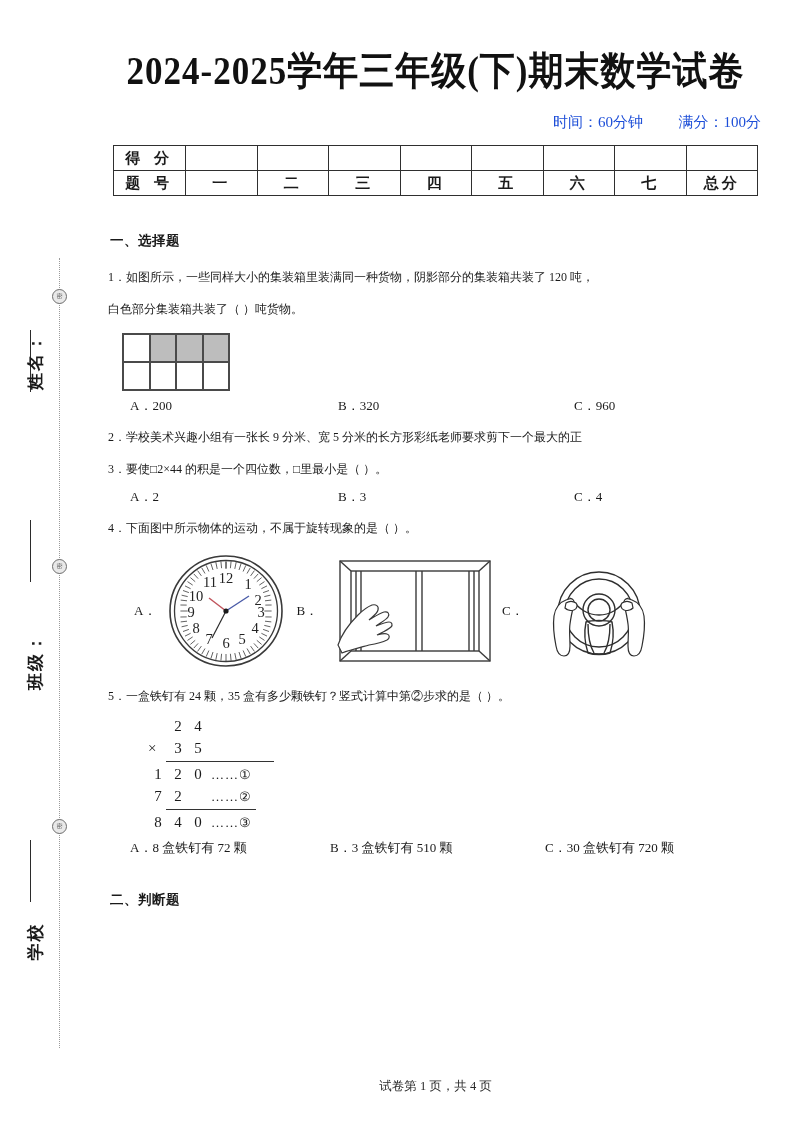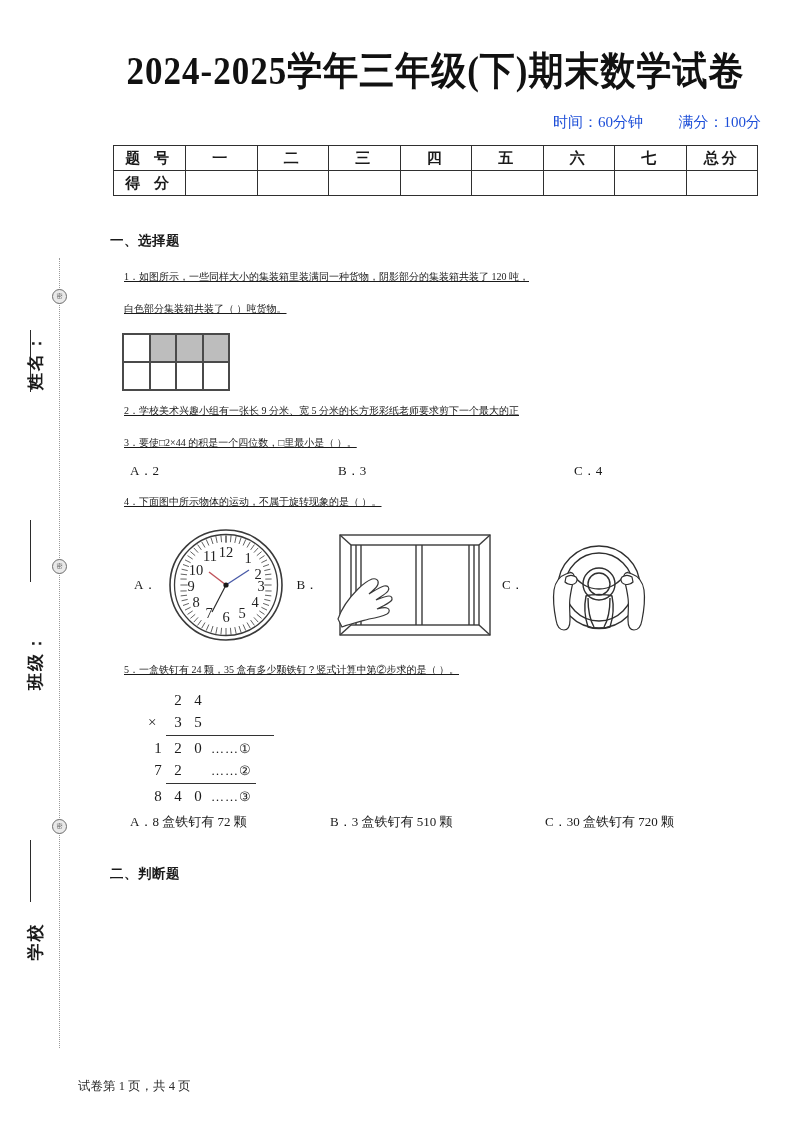--- a/index.html
+++ b/index.html
@@ -96,21 +96,21 @@
 
   
   .content{ margin:36px 30px 0 30px; }
 
   .sec-head{
     font-size:13.5px; font-weight:bold;
     margin:0 0 13px 2px;
     letter-spacing:.5px;
     font-family:"Liberation Serif", serif;
   }
-  .q{ font-size:10px; line-height:28px; margin:0 0 4px 16px;text-decoration:underline; }
+  .q{ font-size:12px; line-height:28px; margin:0 0 4px 0; }
   .opts{
     display:flex; font-size:13px; margin:5px 0 8px 22px;
   }
   .opts .o{ }
   .opts.w3 .o:nth-child(1){ width:208px; }
   .opts.w3 .o:nth-child(2){ width:236px; }
   .opts.q5 .o:nth-child(1){ width:200px; }
   .opts.q5 .o:nth-child(2){ width:215px; }
 
   
@@ -150,21 +150,21 @@
   .vmul .op{ width:20px; text-align:left; font-size:15px; }
   .vmul .dg{ width:20px; text-align:center; }
   .vmul .dg.blank{ }
   .vmul .tail{ margin-left:3px; letter-spacing:1px; font-size:13px; white-space:nowrap;}
   .vmul .rule{ border-top:1.3px solid #333; width:108px; margin:1px 0 2px 18px; }
   .vmul .rule.r2{ width:90px; margin-left:18px; }
 
   
   .footer{
     position:absolute; left:0; top:1078px; width:715px;
-    font-size:12.5px; color:#2a2a2a;
+    text-align:center; font-size:12.5px; color:#2a2a2a;
   }
   .watermark{
     position:absolute; left:4px; top:1143px;
     font-size:10.5px; color:#d2d2d2;
     font-family:"Liberation Sans", sans-serif;
   }
 </style>
 </head>
 <body>
 
@@ -191,41 +191,41 @@
 
   <div class="meta">
     <span>时间：60分钟</span>
     <span class="gap"></span>
     <span>满分：100分</span>
   </div>
 
   <table class="score">
     <tbody>
         <tr>
+      <td class="lbl">得 分</td>
+      <td></td>
+      <td></td>
+      <td></td>
+      <td></td>
+      <td></td>
+      <td></td>
+      <td></td>
+      <td></td>
+    </tr>
+    <tr>
       <td class="lbl">题 号</td>
       <td>一</td>
       <td>二</td>
       <td>三</td>
       <td>四</td>
       <td>五</td>
       <td>六</td>
       <td>七</td>
       <td>总分</td>
     </tr>
-    <tr>
-      <td class="lbl">得 分</td>
-      <td></td>
-      <td></td>
-      <td></td>
-      <td></td>
-      <td></td>
-      <td></td>
-      <td></td>
-      <td></td>
-    </tr>
   </tbody>
     </table>
 
   <div class="content">
 
     <div class="sec-head">一、选择题</div>
 
     <div class="q">
       <span>1．</span><span>如图所示，一些同样大小的集装箱里装满同一种货物，阴影部分的集装箱共装了 120 吨，</span>
     </div>
@@ -234,20 +234,25 @@
     </div>
     <div class="grid-fig">
       <div></div>
       <div class="sh"></div>
       <div class="sh"></div>
       <div class="sh"></div>
       <div></div>
       <div></div>
       <div></div>
       <div></div>
+    </div>
+    <div class="opts w3">
+      <div class="o">A．200</div>
+      <div class="o">B．320</div>
+      <div class="o">C．960</div>
     </div>
 
     <div class="q">
       <span>2．</span><span>学校美术兴趣小组有一张长 9 分米、宽 5 分米的长方形彩纸老师要求剪下一个最大的正</span>
     </div>
 
     <div class="q">
       <span>3．</span><span>要使□2×44 的积是一个四位数，□里最小是（    ）。</span>
     </div>
     <div class="opts w3">

